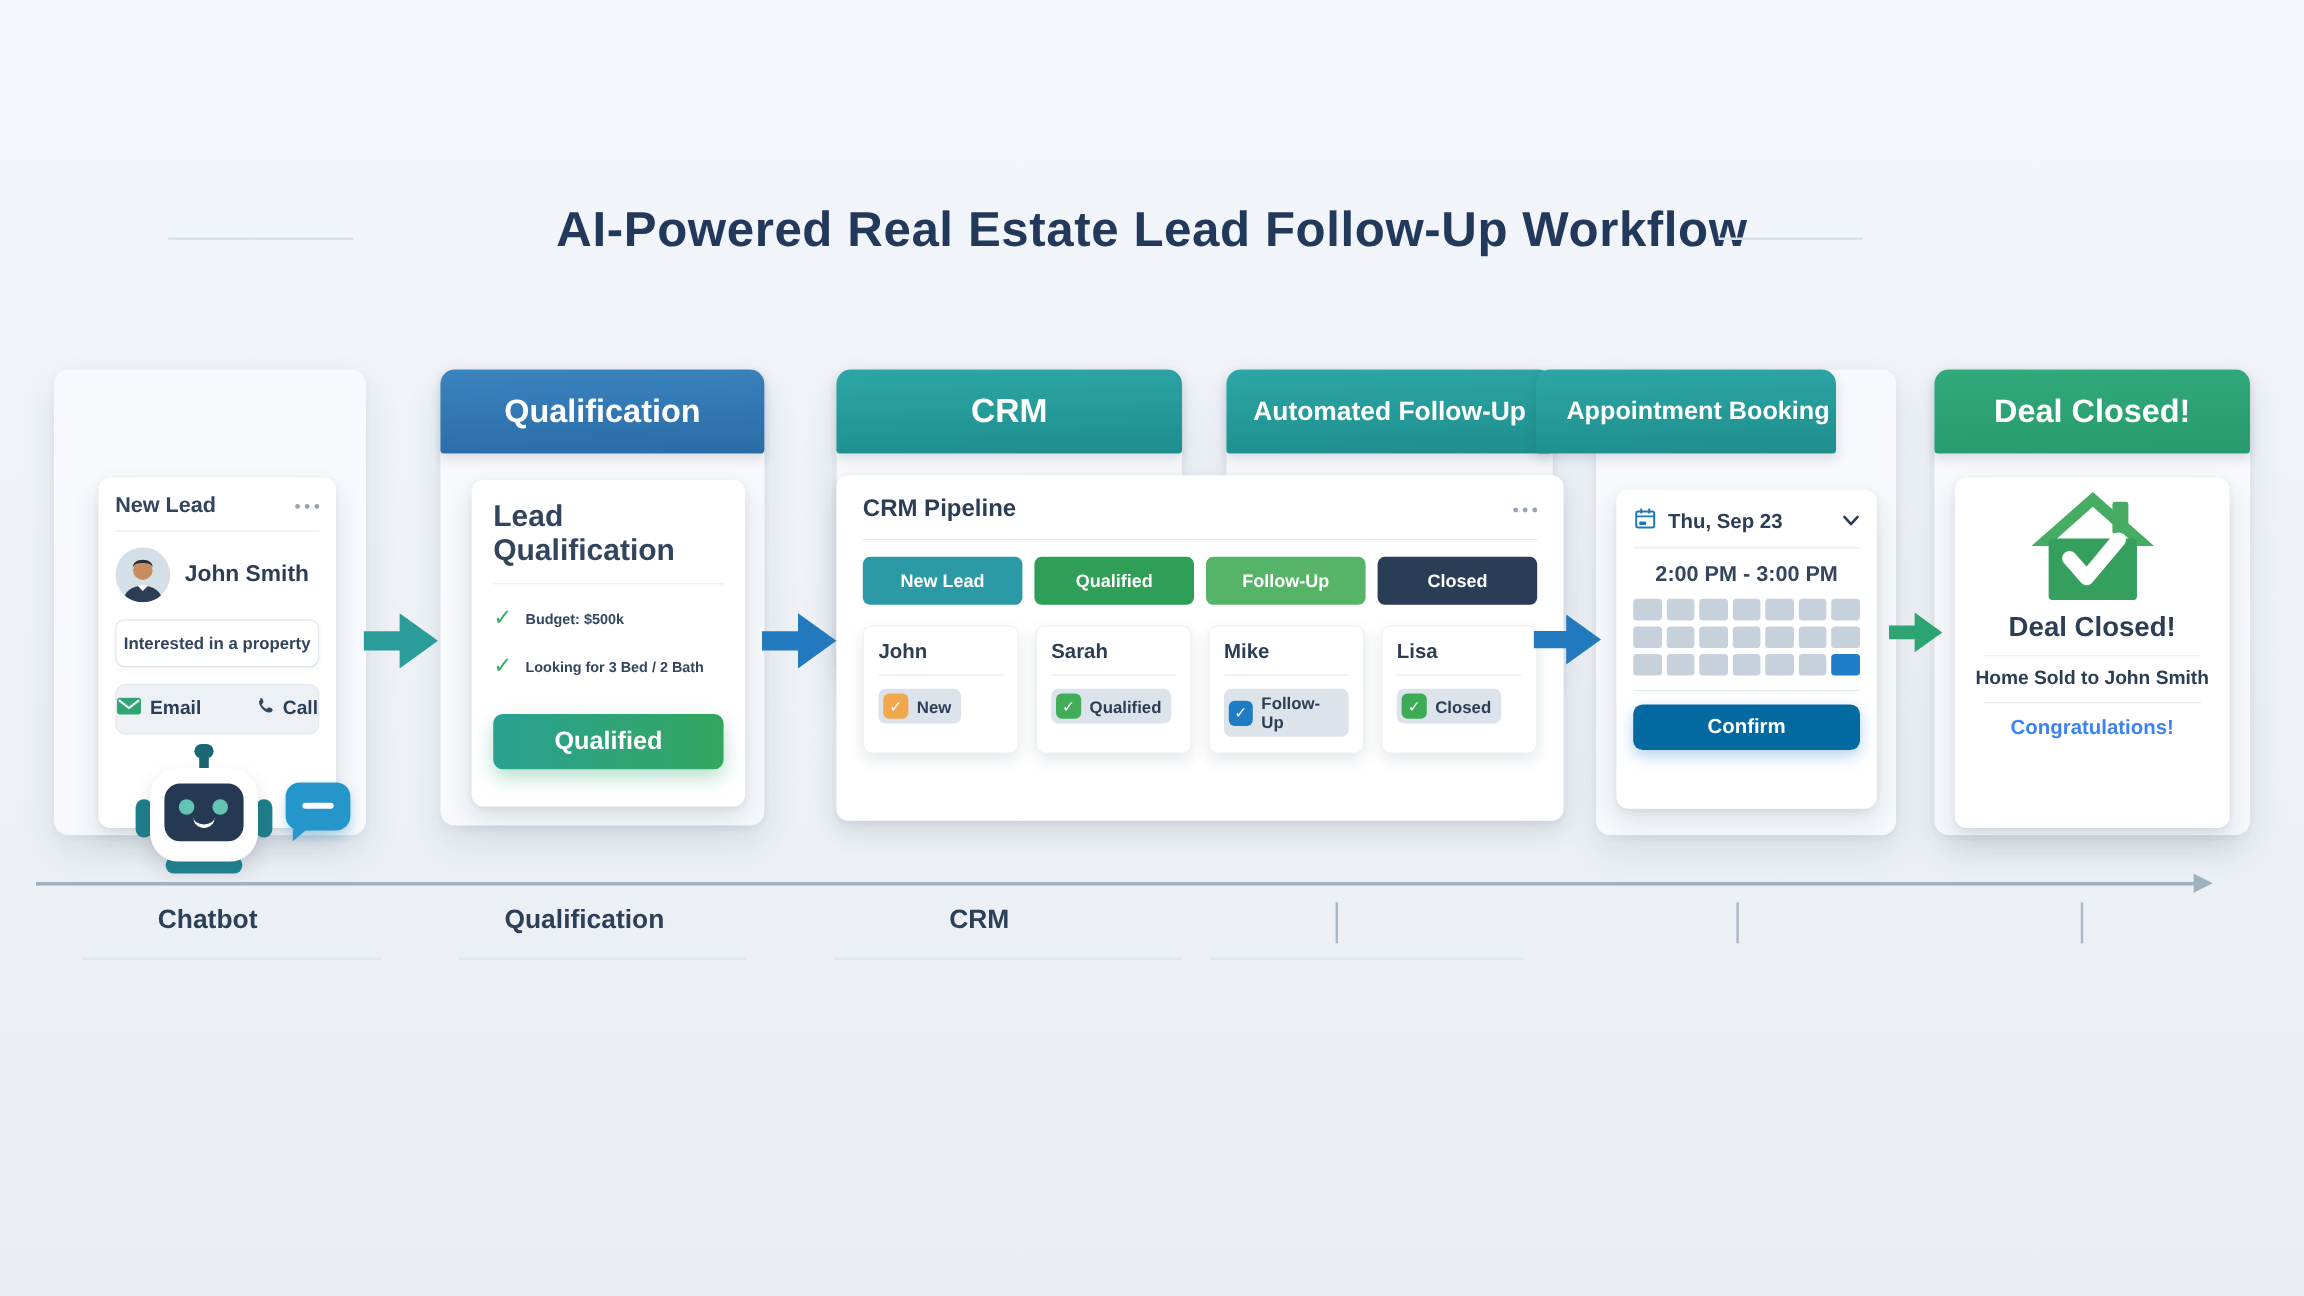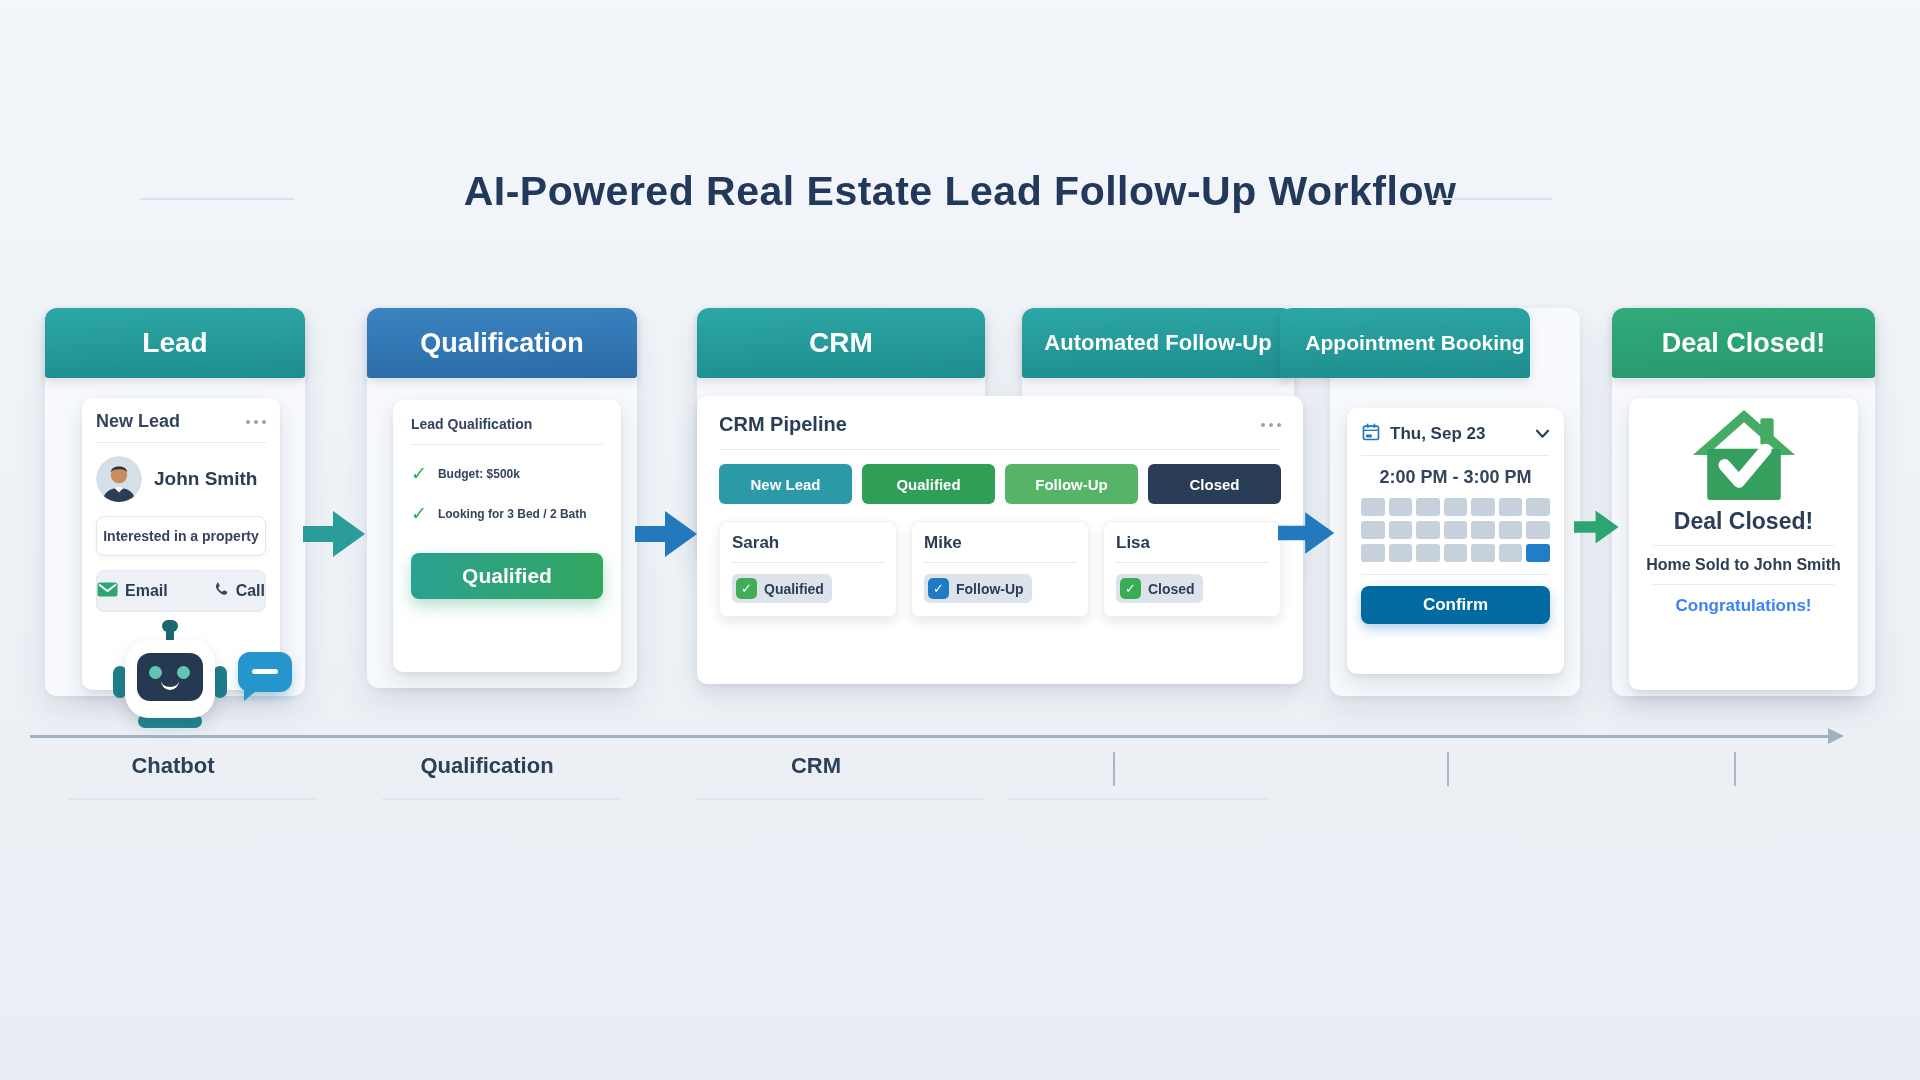--- a/index.html
+++ b/index.html
@@ -45,21 +45,21 @@
   .person-name { font-size:19px; font-weight:700; color:#2c3e55; }
   .note-box { border:1px solid #dfe5ec; border-radius:8px; padding:11px 4px; text-align:center;
               font-size:14px; font-weight:700; color:#33455e; box-shadow:0 2px 4px rgba(44,62,85,.05); }
   .action-bar { margin-top:14px; background:#edf1f6; border:1px solid #e2e8ef; border-radius:8px;
                 height:42px; display:flex; align-items:center; justify-content:space-between; gap:24px; }
   .action-item { display:flex; align-items:center; gap:7px; font-size:16px; font-weight:700;
                  color:#2c3e55; cursor:pointer; }
 
   
   .qual-card { left:393px; top:400px; width:228px; height:272px; padding:16px 18px; }
-  .qual-title { font-size:14px; font-weight:700; color:#33455e; margin-bottom:12px; }
+  .qual-title { font-size:25px; font-weight:700; color:#33455e; margin-bottom:12px; }
   .check-row { display:flex; align-items:center; gap:11px; margin-top:17px; font-size:12px;
                font-weight:700; color:#33455e; }
   .check-icon::before { content:"✓"; }
   .check-green { color:#2fae52; font-size:19px; font-weight:700; }
   .qualified-btn { margin-top:28px; height:46px; border-radius:8px; border:none; width:100%;
                    background:linear-gradient(90deg,#2aa192 0%,#33a65e 100%);
                    color:#fff; font-size:21px; font-weight:700; font-family:inherit;
                    box-shadow:0 7px 16px rgba(43,162,112,.35); cursor:pointer; }
 
   
@@ -141,21 +141,20 @@
     <span class="title-line right"></span>
   </div>
 
   <div class="panel" style="left:45px;  top:308px; width:260px; height:388px;"></div>
   <div class="panel" style="left:367px; top:308px; width:270px; height:380px;"></div>
   <div class="panel" style="left:697px; top:308px; width:288px; height:250px;"></div>
   <div class="panel" style="left:1022px;top:308px; width:272px; height:250px;"></div>
   <div class="panel" style="left:1330px;top:308px; width:250px; height:388px;"></div>
   <div class="panel" style="left:1612px;top:308px; width:263px; height:388px;"></div>
 
-  <header class="hd teal" style="left:45px;  top:308px; width:260px; font-size:28px;">Lead</header>
   <header class="hd blue" style="left:367px; top:308px; width:270px; font-size:27px;">Qualification</header>
   <header class="hd teal" style="left:697px; top:308px; width:288px; font-size:28px;">CRM</header>
   <header class="hd teal" style="left:1022px;top:308px; width:272px; font-size:22px;">Automated Follow-Up</header>
   <header class="hd teal" style="left:1280px;top:308px; width:250px; font-size:21px;padding-left:20px;">Appointment Booking</header>
   <header class="hd green" style="left:1612px;top:308px; width:263px; font-size:27px;">Deal Closed!</header>
 
   <div class="card lead-card">
     <div class="card-title-row">
       <span class="card-title">New Lead</span>
       <span class="dots">
@@ -229,20 +228,28 @@
     </div>
     <div class="divider" style="margin-top:13px;"></div>
     <div class="stage-row">
       <div class="stage-pill" style="background: rgb(43, 154, 166);">New Lead</div>
       <div class="stage-pill" style="background: rgb(47, 158, 86);">Qualified</div>
       <div class="stage-pill" style="background: rgb(85, 180, 103);">Follow-Up</div>
       <div class="stage-pill" style="background: rgb(42, 61, 86);">Closed</div>
     </div>
     <div class="leads-row">
       <div class="mini-card">
+        <div class="mini-name">John</div>
+        <div class="divider"></div>
+        <span class="badge">
+          <span class="badge-check check-icon" style="background: rgb(239, 168, 78);"></span>
+          <span class="badge-label">New</span>
+        </span>
+      </div>
+      <div class="mini-card">
         <div class="mini-name">Sarah</div>
         <div class="divider"></div>
         <span class="badge">
           <span class="badge-check check-icon" style="background: rgb(65, 173, 89);"></span>
           <span class="badge-label">Qualified</span>
         </span>
       </div>
       <div class="mini-card">
         <div class="mini-name">Mike</div>
         <div class="divider"></div>

